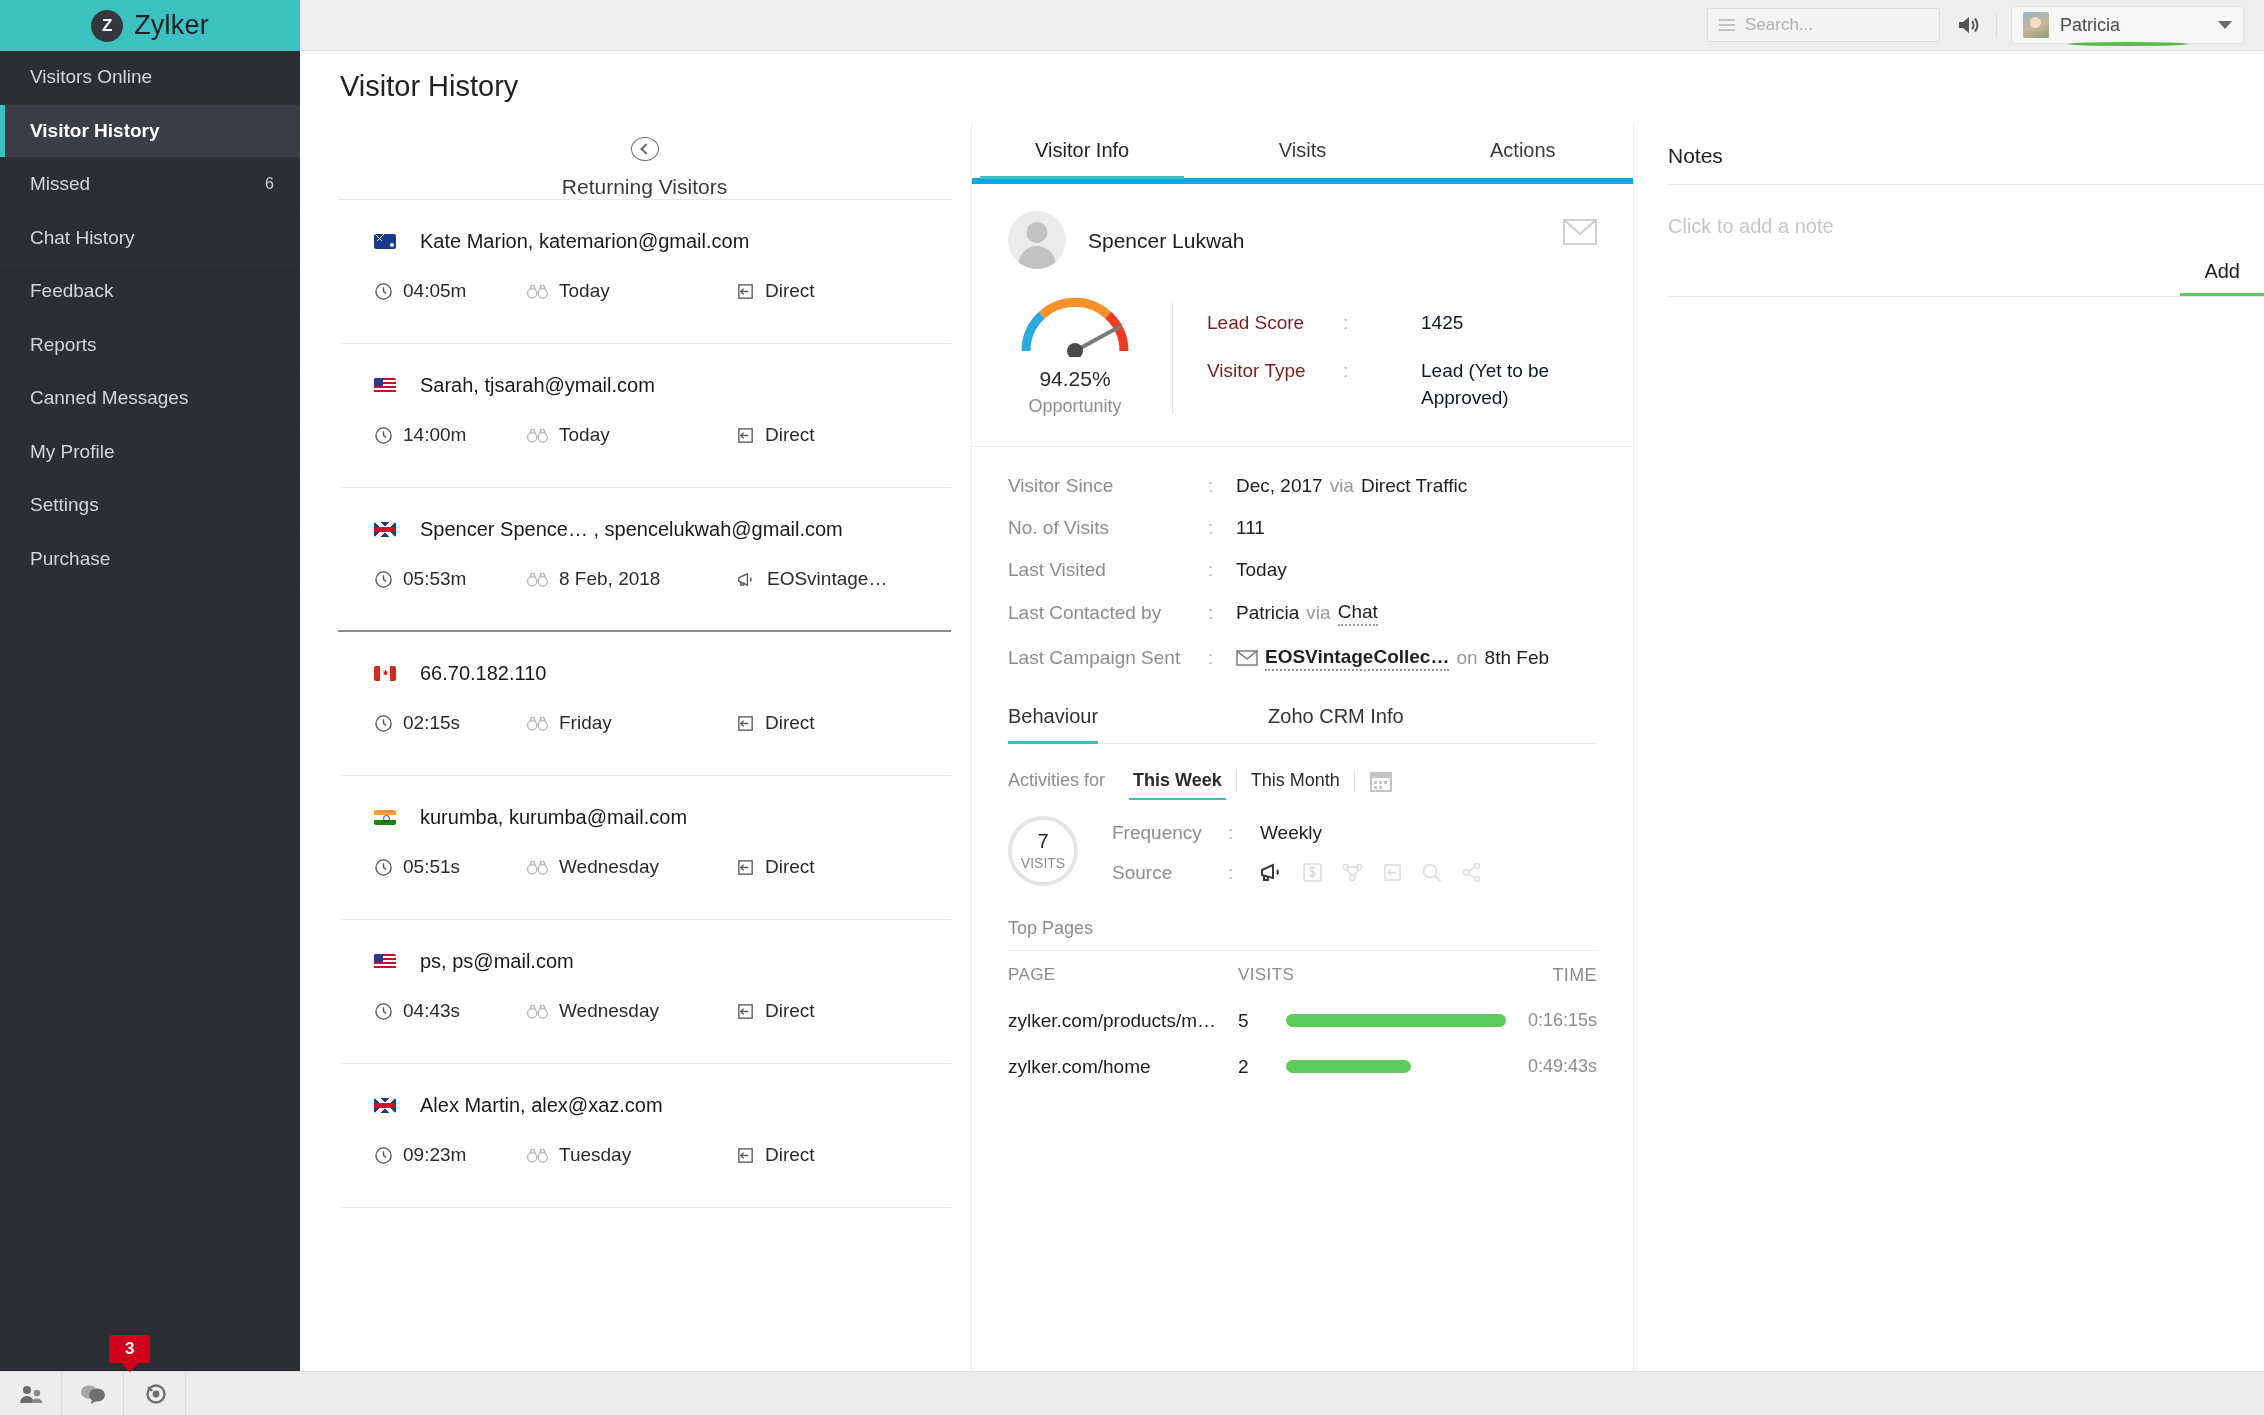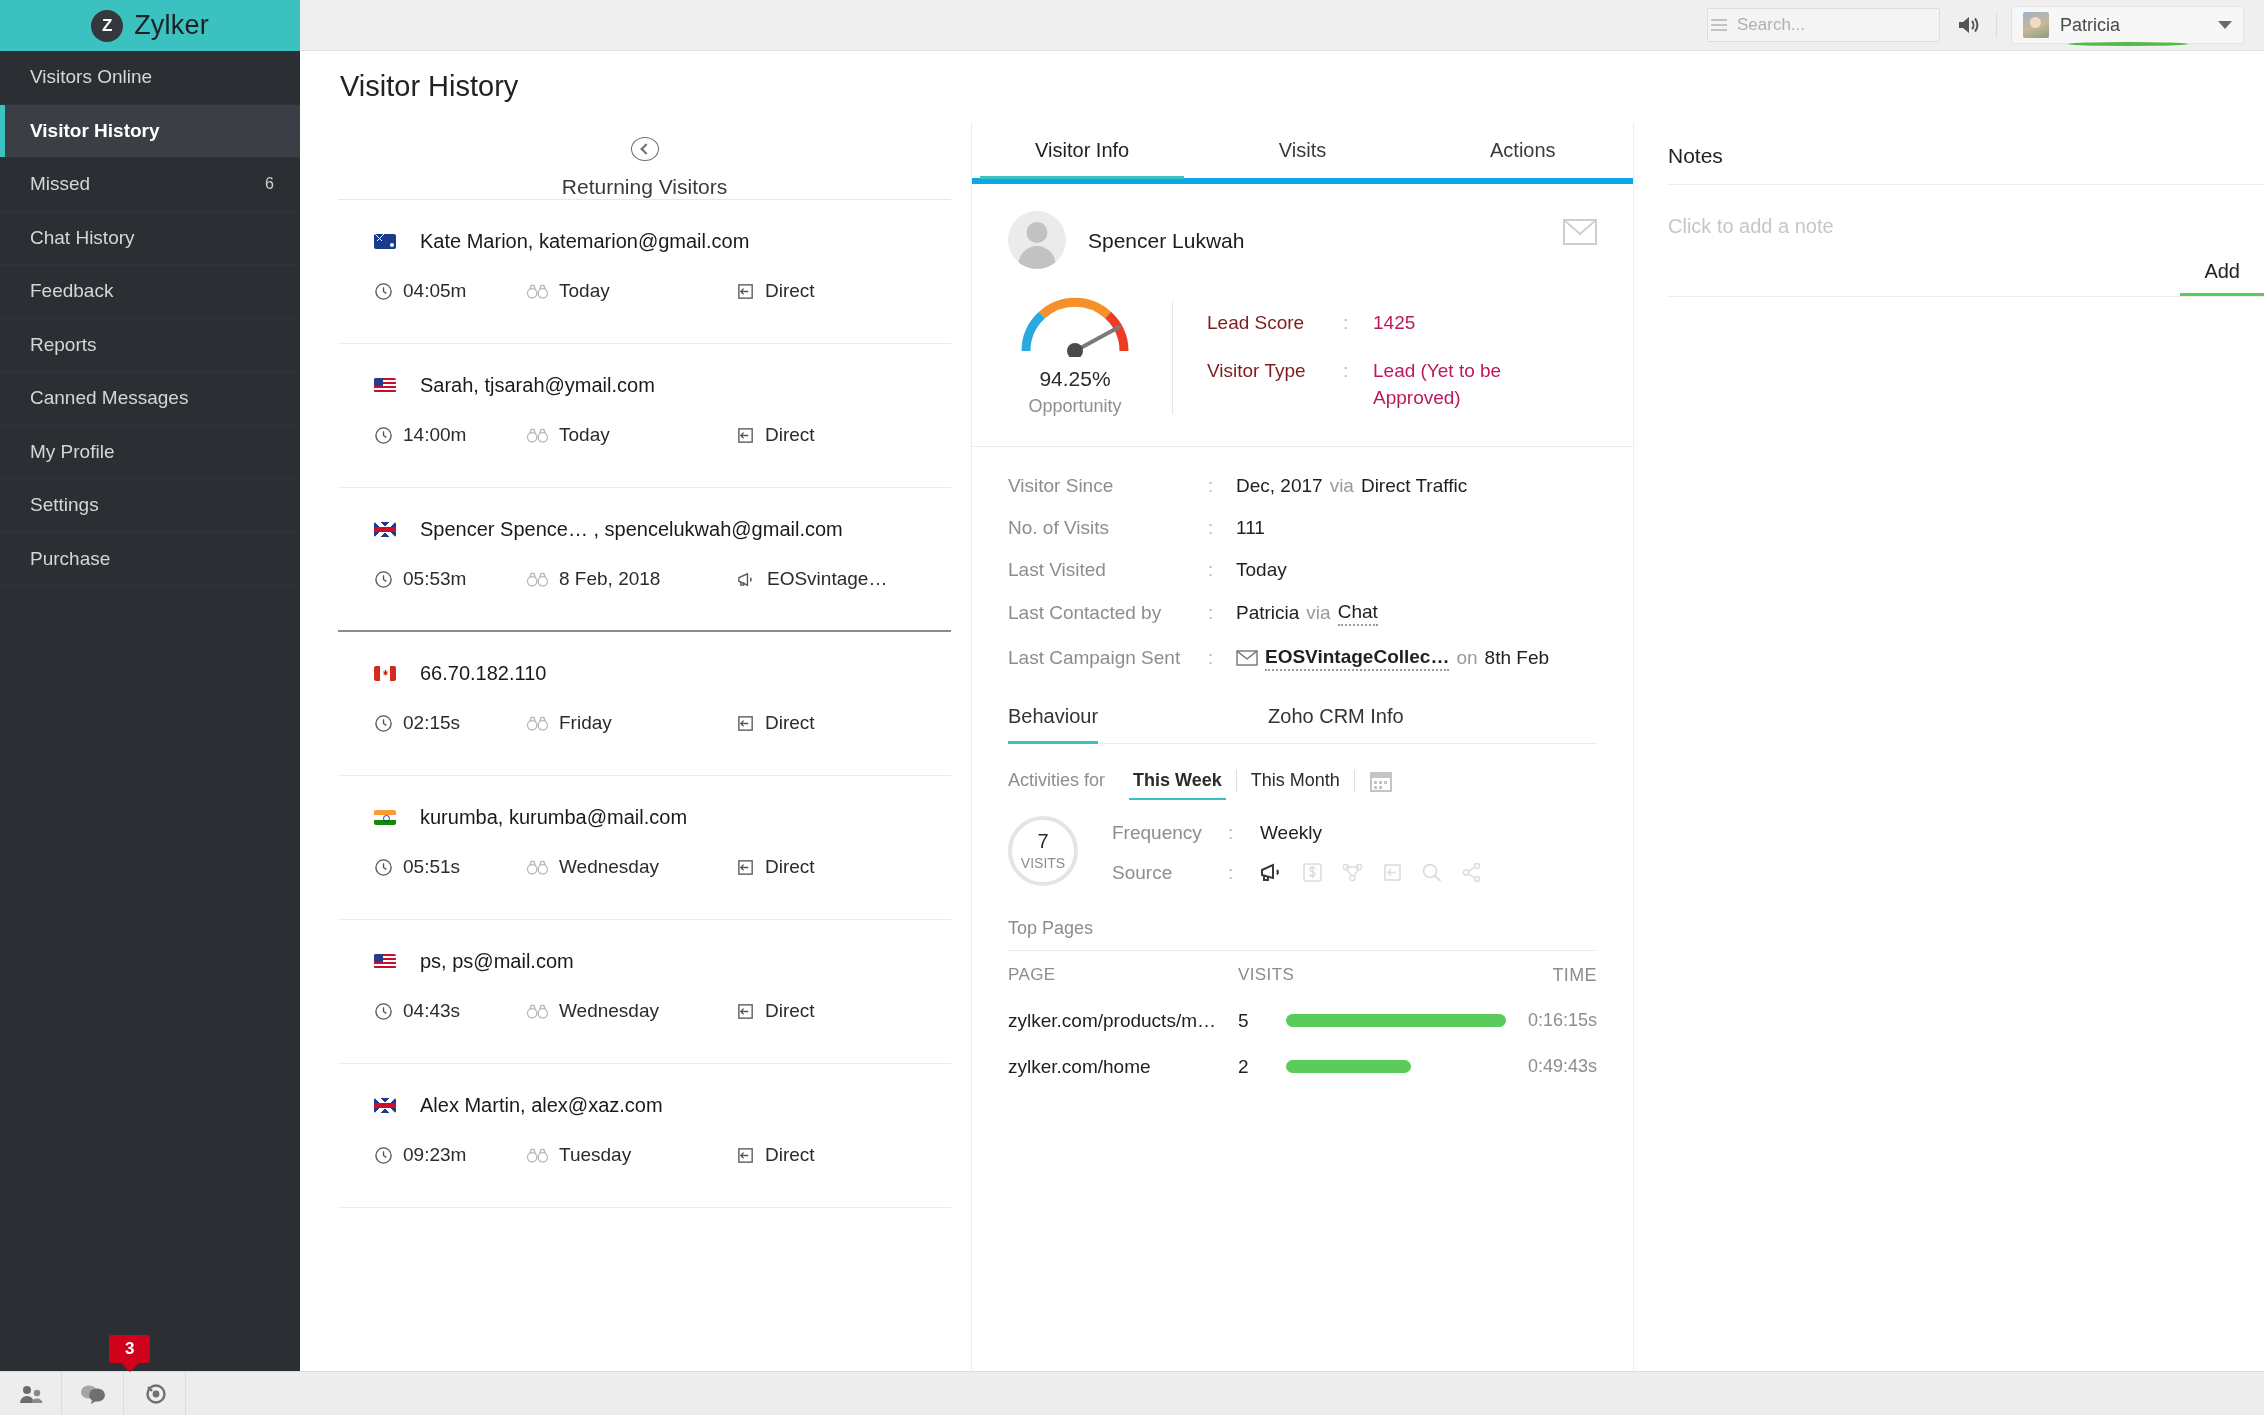--- a/index.html
+++ b/index.html
@@ -54,21 +54,21 @@
     width: 1964px; height: 51px;
     background: #efefef;
     display: flex; align-items: center; justify-content: flex-end;
     padding-right: 20px; gap: 14px;
     border-bottom: 1px solid #e0e0e0;
   }
   .searchbox {
     width: 233px; height: 34px;
     border: 1px solid #dddddd; background: #f4f4f4;
     border-radius: 2px;
-    display: flex; align-items: center; padding: 0 3px; gap: 10px;
+    display: flex; align-items: center; padding: 0 11px; gap: 10px;
   }
   .hamburger { display: flex; flex-direction: column; gap: 3px; }
   .hamburger i { display: block; width: 16px; height: 2px; background: #c3c3c3; }
   .search-ph { color: #b0b0b0; font-size: 17px; }
   .speaker { width: 28px; height: 28px; position: relative; }
   .divider-v { width: 1px; height: 26px; background: #dcdcdc; }
   .userbox {
     width: 233px; height: 38px; background: #f7f7f7;
     border: 1px solid #e2e2e2; border-radius: 2px;
     display: flex; align-items: center; padding: 0 11px; gap: 11px;
@@ -199,21 +199,21 @@
 
   .score-block { display: flex; align-items: flex-start; padding: 22px 36px 0 40px; }
   .gauge-wrap { width: 126px; text-align: center; flex: none; }
   .gauge-pct { font-size: 21px; color: #2b2b2b; margin-top: 6px; }
   .gauge-lbl { font-size: 18px; color: #8e8e8e; margin-top: 5px; }
   .score-sep { width: 1px; align-self: stretch; background: #e4e4e4; margin: 10px 34px 18px 34px; }
   .kv-rows { flex: 1; padding-top: 18px; }
   .kv { display: flex; font-size: 19px; margin-bottom: 20px; line-height: 1.45; }
   .kv .k { width: 136px; color: #7f1d1d; flex: none; }
   .kv .c { width: 30px; color: #b5b5b5; flex: none; }
-  .kv .v { color: #be185d; }
+  .kv .v { color: #0f172a; margin-left: 48px; }
 
   .panel-sep { height: 1px; background: #ececec; margin: 14px 0 0 0; }
 
   .detail-rows { padding: 28px 36px 0 36px; }
   .drow { display: flex; font-size: 19px; margin-bottom: 20px; align-items: center; }
   .drow .k { width: 200px; color: #8d8d8d; flex: none; }
   .drow .c { width: 28px; color: #b5b5b5; flex: none; }
   .drow .v { color: #1f1f1f; display: flex; align-items: center; gap: 7px; }
   .muted { color: #9a9a9a; }
   .dotted { border-bottom: 2px dotted #9a9a9a; padding-bottom: 1px; }

